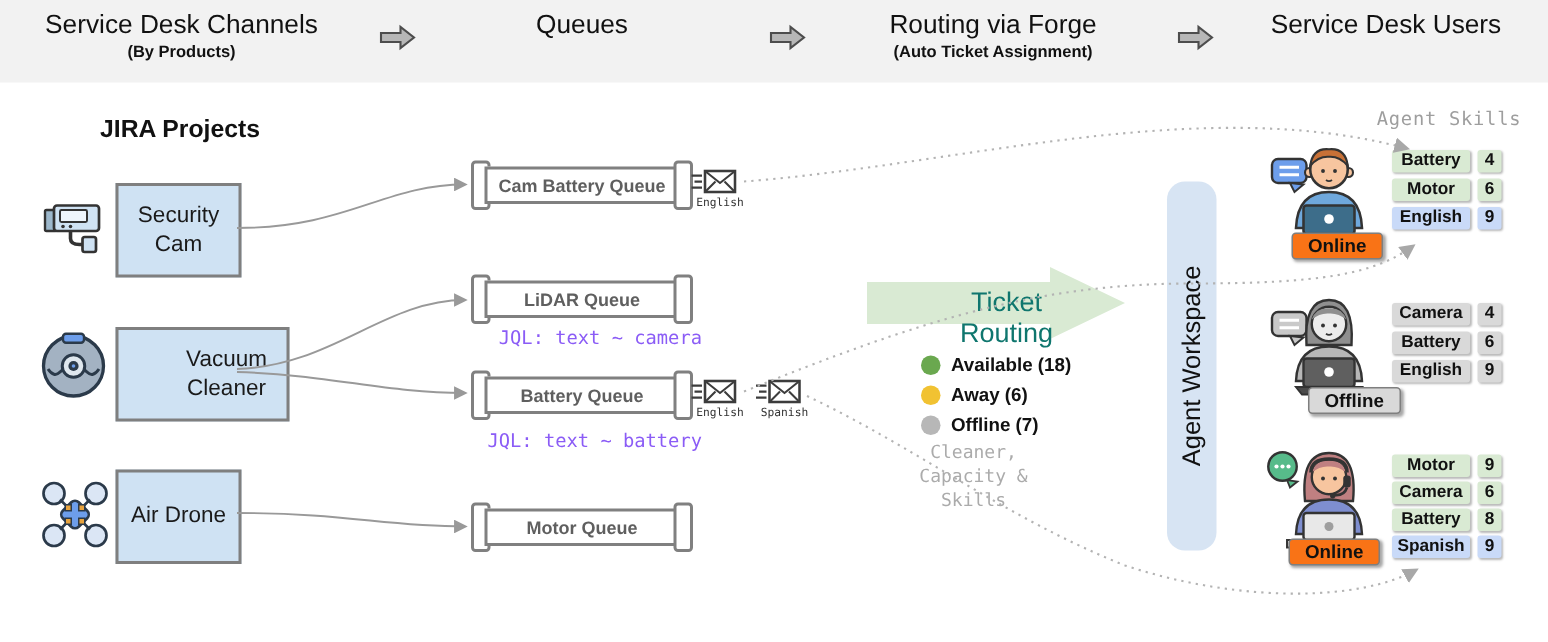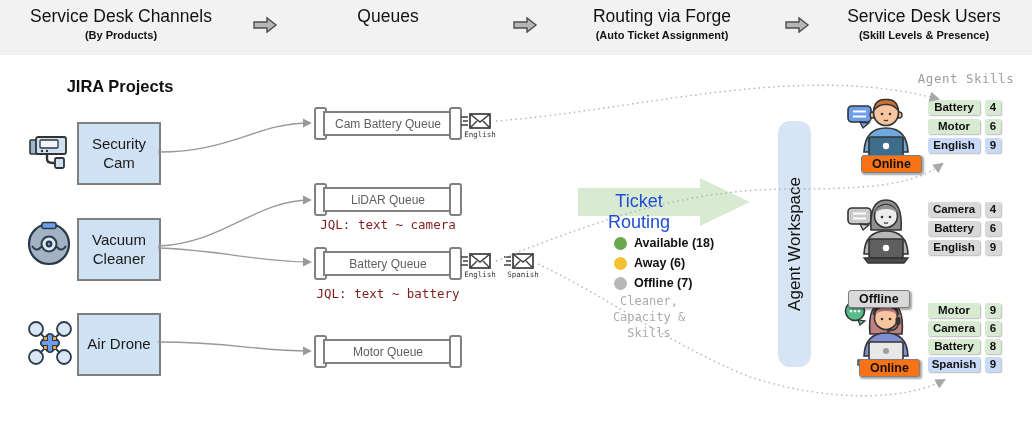--- a/index.html
+++ b/index.html
@@ -14,26 +14,26 @@
   .harrow{top:15px;width:26px;height:20px;}
   
   .jira-title{left:58px;top:77px;width:124px;text-align:center;font-size:16.5px;font-weight:bold;color:#111;}
   .pbox{left:77px;width:80px;height:59px;background:#cfe2f3;border:2px solid #7f7f7f;
         display:flex;align-items:center;justify-content:center;text-align:center;
         font-size:15px;color:#1a1a1a;line-height:1.25;z-index:3;}
   
   .queue{left:314px;width:148px;height:33px;z-index:3;}
   .qcap{position:absolute;top:0;width:13px;height:33px;background:#fff;border:2px solid #808080;border-radius:3px;box-sizing:border-box;}
   .qbody{position:absolute;left:9px;top:4px;width:130px;height:25px;background:#fff;border:2px solid #808080;box-sizing:border-box;
-         display:flex;align-items:center;justify-content:center;font-size:12px;font-weight:normal;color:#5f5f5f;}
-  .jql{left:308px;width:160px;text-align:center;font-family:"DejaVu Sans Mono",monospace;font-size:12.5px;color:#7f1d1d;z-index:3;}
+         display:flex;align-items:center;justify-content:center;font-size:12px;font-weight:bold;color:#5f5f5f;}
+  .jql{left:308px;width:160px;text-align:right;font-family:"DejaVu Sans Mono",monospace;font-size:12.5px;color:#8b5cf6;z-index:3;}
   .envgrp{width:40px;text-align:center;z-index:4;}
   .envlbl{font-family:"DejaVu Sans Mono",monospace;font-size:7.5px;color:#333;margin-top:-1px;}
   
-  .route-txt{left:584px;top:191px;width:110px;text-align:center;font-size:18px;color:#1d4ed8;z-index:3;}
+  .route-txt{left:616px;top:191px;width:110px;text-align:center;font-size:18px;color:#0f766e;z-index:3;}
   .legend{left:614px;top:233px;z-index:3;}
   .lrow{display:flex;align-items:center;height:20px;}
   .ldot{width:13px;height:13px;border-radius:50%;margin-right:7px;}
   .llab{font-size:12.5px;font-weight:bold;color:#111;}
   .note{left:588px;top:293px;width:122px;text-align:center;font-family:"DejaVu Sans Mono",monospace;
         font-size:12px;line-height:16px;color:#ababab;z-index:3;}
   
   .workspace{left:778px;top:121px;width:33px;height:246px;background:#d7e4f3;border-radius:12px;z-index:2;
              display:flex;align-items:center;justify-content:center;}
   .workspace span{writing-mode:vertical-rl;transform:rotate(180deg);font-size:17px;color:#111;}
@@ -65,21 +65,20 @@
   </div>
   <div class="abs hcol" style="left:300px;width:176px;">
     <div class="t">Queues</div>
   </div>
   <div class="abs hcol" style="left:570px;width:184px;">
     <div class="t">Routing via Forge</div>
     <div class="s">(Auto Ticket Assignment)</div>
   </div>
   <div class="abs hcol" style="left:826px;width:196px;">
     <div class="t">Service Desk Users</div>
-    <div class="s">(Skill Levels &amp; Presence)</div>
   </div>
   <div class="abs harrow" style="left:252px;">
     <svg width="26" height="20">
         <path d="M2,7 h13 v-4 l9,7 -9,7 v-4 h-13 z" fill="#b7b7b7" stroke="#4d4d4d" stroke-width="1.4"></path>
       </svg>
   </div>
   <div class="abs harrow" style="left:512px;">
     <svg width="26" height="20">
         <path d="M2,7 h13 v-4 l9,7 -9,7 v-4 h-13 z" fill="#b7b7b7" stroke="#4d4d4d" stroke-width="1.4"></path>
       </svg>
@@ -110,21 +109,21 @@
   <div class="abs" style="left:26px;top:219px;z-index:3;">
     <svg width="46" height="48" viewBox="0 0 46 48">
       <circle cx="23" cy="25" r="20" fill="#a3b2c2" stroke="#2b3a4a" stroke-width="2.2"></circle>
       <rect x="16" y="3.5" width="14" height="6" rx="2" fill="#6d9eeb" stroke="#2b3a4a" stroke-width="1.6"></rect>
       <path d="M6,27 q4,6 8,2 q4,-4 9,-4 q5,0 9,4 q4,4 8,-2" fill="none" stroke="#2b3a4a" stroke-width="2"></path>
       <circle cx="23" cy="25" r="7.5" fill="#dfe7ee" stroke="#2b3a4a" stroke-width="2"></circle>
       <circle cx="23" cy="25" r="3.4" fill="#2b3a4a"></circle>
       <circle cx="23" cy="25" r="1.2" fill="#6d9eeb"></circle>
     </svg>
   </div>
-  <div class="abs pbox" style="top:218px;">
+  <div class="abs pbox" style="top:218px;padding-left:32px;">
     <span>Vacuum Cleaner</span>
   </div>
 
   <div class="abs" style="left:27px;top:320px;z-index:3;">
     <svg width="46" height="46" viewBox="0 0 46 46">
       <g stroke="#2b3a4a" stroke-width="1.8">
         <circle cx="9" cy="9" r="7" fill="#dbe6f5"></circle>
           <circle cx="37" cy="9" r="7" fill="#dbe6f5"></circle>
         <circle cx="9" cy="37" r="7" fill="#dbe6f5"></circle>
           <circle cx="37" cy="37" r="7" fill="#dbe6f5"></circle>
@@ -284,21 +283,21 @@
       <path d="M28.5,17 Q31,9 40,9.5 Q49,9 51.5,17 Q46,12.5 40,13 Q34,12.5 28.5,17 Z" fill="#8f8f8f"></path>
       <circle cx="36" cy="21" r="1.3" fill="#333"></circle>
         <circle cx="44" cy="21" r="1.3" fill="#333"></circle>
       <path d="M38,26.5 q2,1.5 4,0" fill="none" stroke="#333" stroke-width="1.2"></path>
       <path d="M18,58 Q19,35 40,35 Q61,35 62,58 Z" fill="#b7b7b7" stroke="#333" stroke-width="1.6"></path>
       <rect x="23" y="43" width="34" height="19" rx="2" fill="#5f5f5f" stroke="#333" stroke-width="1.6"></rect>
       <circle cx="40" cy="52" r="3.2" fill="#fff"></circle>
       <path d="M18,62 h44 l-4,5 h-36 z" fill="#4a4a4a" stroke="#333" stroke-width="1.3"></path>
     </svg>
   </div>
-  <div class="abs status st-off" style="left:848px;top:258px;margin-top:32px;">Offline</div>
+  <div class="abs status st-off" style="left:872px;top:258px;">Offline</div>
   <div class="abs skills" style="left:928px;top:202px;">
     <div class="srow">
       <span class="chip c-lab bg-gray">Camera</span>
       <span class="chip c-val bg-gray">4</span>
     </div>
     <div class="srow">
       <span class="chip c-lab bg-gray">Battery</span>
       <span class="chip c-val bg-gray">6</span>
     </div>
     <div class="srow">

